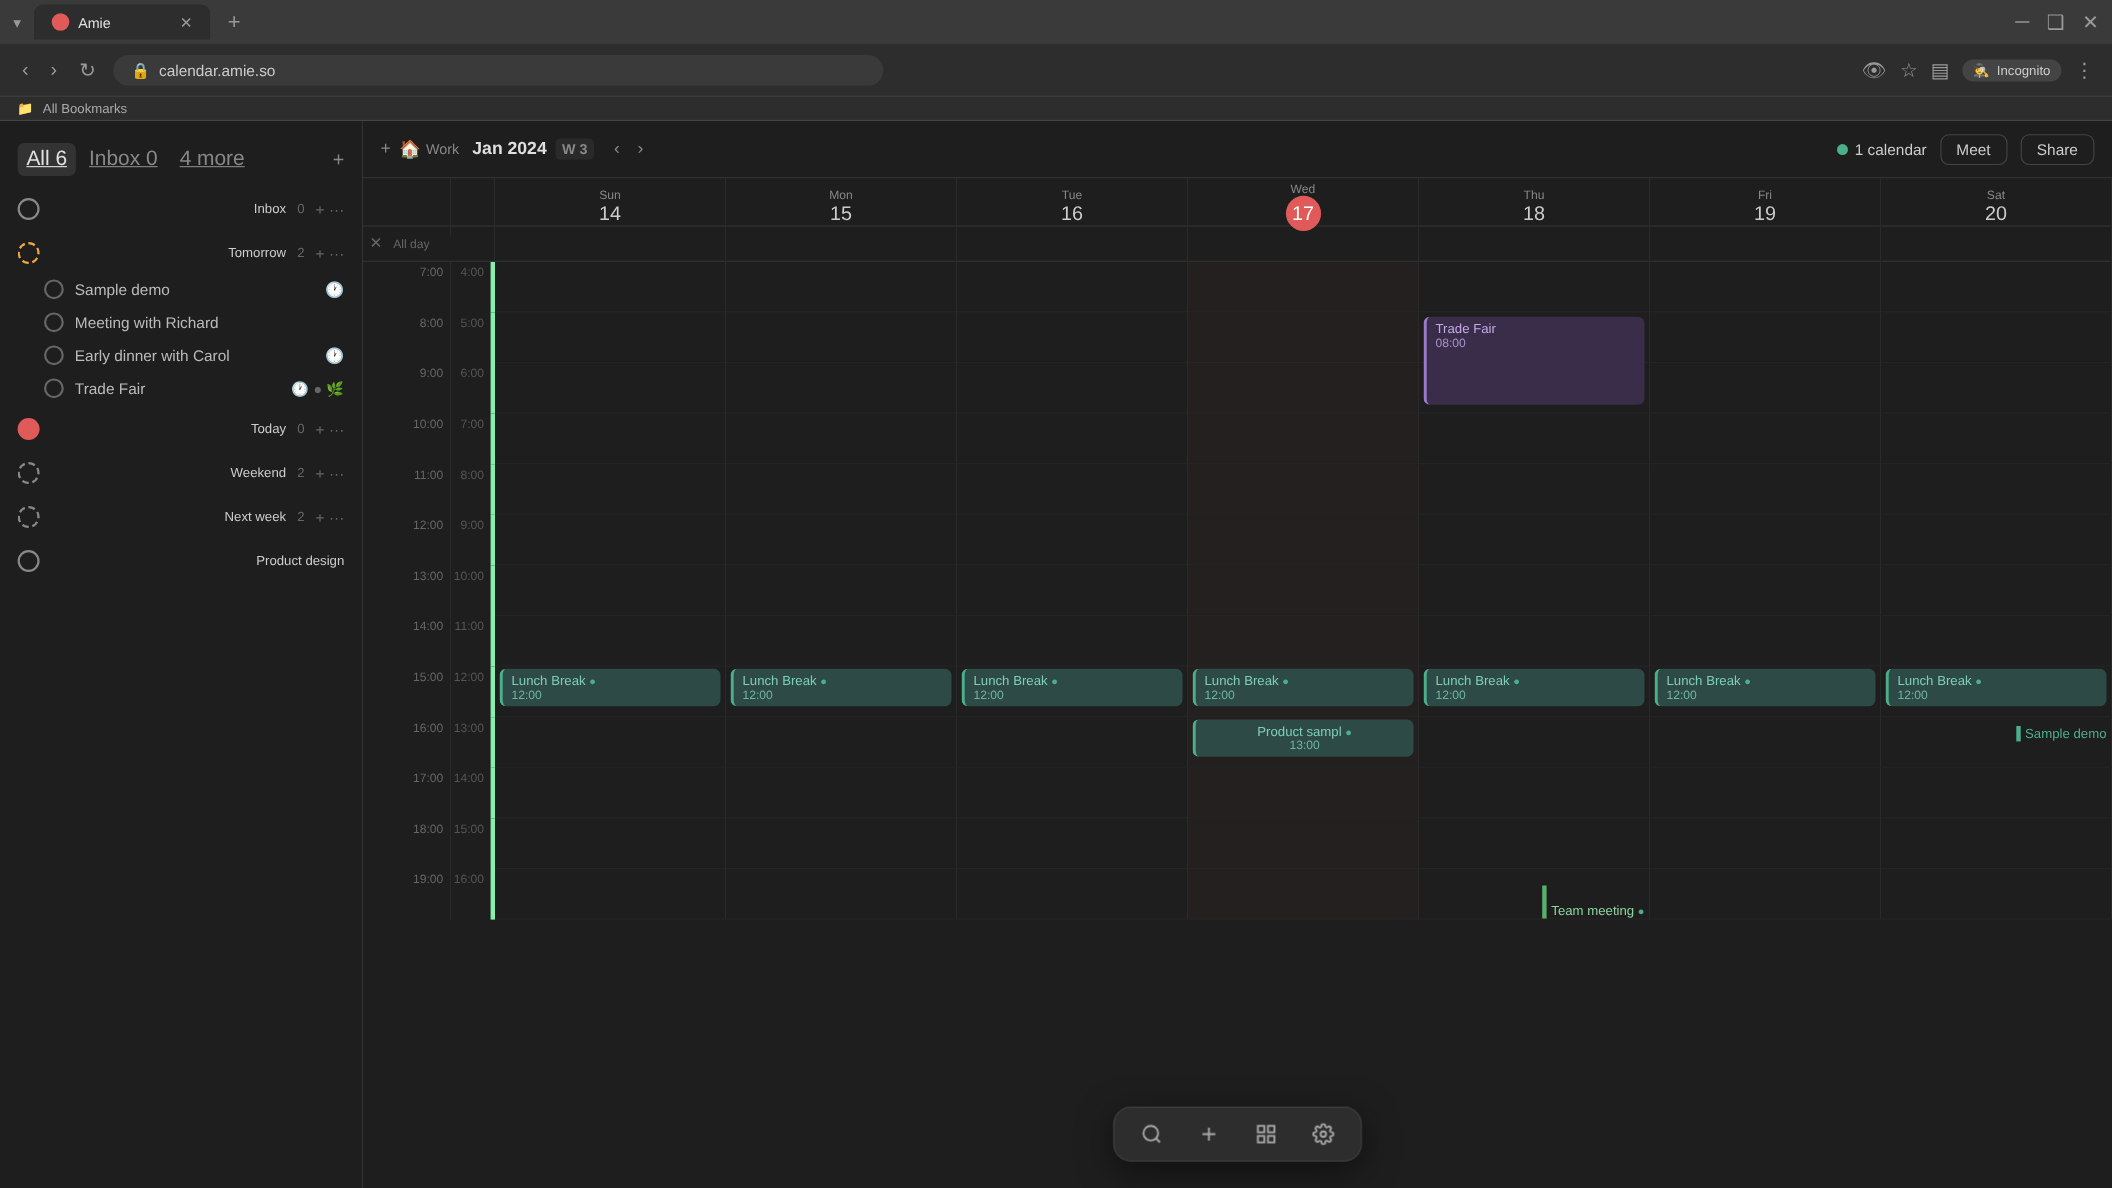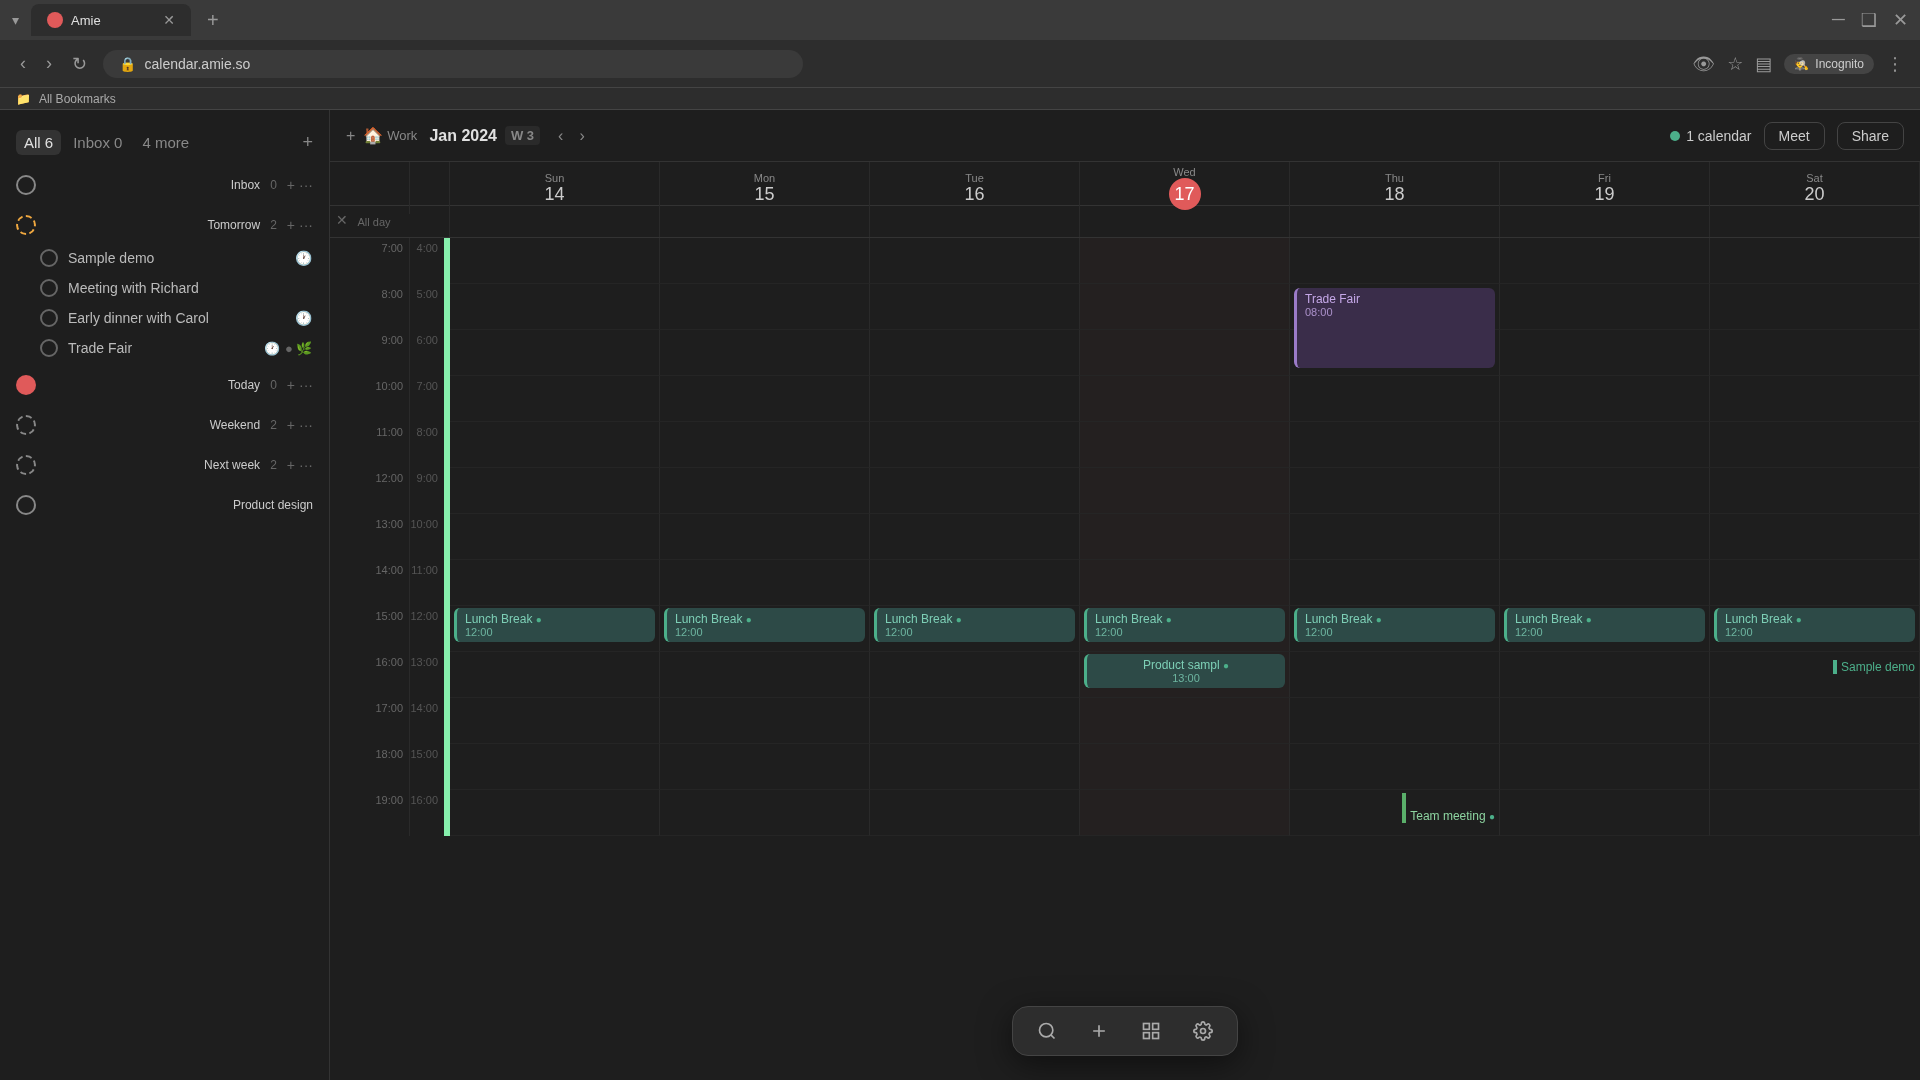--- a/index.html
+++ b/index.html
@@ -20,21 +20,21 @@
     .incognito-badge { background: #444; border-radius: 12px; padding: 3px 10px; font-size: 12px; color: #ccc; display: flex; align-items: center; gap: 6px; }
     .bookmarks-bar { height: 22px; background: #2d2d2d; padding: 0 16px; display: flex; align-items: center; gap: 8px; font-size: 12px; color: #aaa; border-bottom: 1px solid #444; }
 
     
     .app-container { display: flex; height: calc(1080px - 110px); background: #1e1e1e; }
 
     
     .sidebar { width: 330px; background: #1e1e1e; border-right: 1px solid #333; display: flex; flex-direction: column; padding: 12px 0; }
     .sidebar-header { display: flex; align-items: center; padding: 8px 16px 12px; gap: 8px; }
     .sidebar-tabs { display: flex; gap: 4px; align-items: center; }
-    .sidebar-tab { font-size: 15px; color: #888; padding: 4px 8px; border-radius: 6px; cursor: pointer; }
+    .sidebar-tab { font-size: 19px; color: #888; padding: 4px 8px; border-radius: 6px; cursor: pointer; text-decoration: underline; }
     .sidebar-tab.active { color: #e0e0e0; background: #333; }
     .sidebar-add { margin-left: auto; color: #888; font-size: 18px; cursor: pointer; }
     .sidebar-items { flex: 1; overflow-y: auto; padding: 0 8px; }
     .sidebar-section { margin-bottom: 4px; }
     .sidebar-section-header { display: flex; align-items: center; padding: 8px 8px; border-radius: 8px; cursor: pointer; gap: 10px; }
     .section-icon { width: 20px; height: 20px; border-radius: 50%; border: 2px solid #888; flex-shrink: 0; }
     .section-icon.dashed { border-style: dashed; }
     .section-label { font-size: 12px; color: #ccc; flex: 1; text-align: right; }
     .section-count { font-size: 12px; color: #666; }
     .section-actions { display: flex; gap: 4px; margin-left: auto; color: #666; font-size: 14px; }
@@ -63,32 +63,32 @@
     .cal-day-cell-header { display: flex; align-items: center; justify-content: center; flex-direction: column; font-size: 12px; color: #888; border-right: 1px solid #2a2a2a; padding: 4px; }
     .cal-day-name { font-size: 11px; color: #888; }
     .cal-day-num { font-size: 18px; font-weight: 500; color: #ccc; }
     .cal-day-num.today { background: #e05a5a; color: white; border-radius: 50%; width: 32px; height: 32px; display: flex; align-items: center; justify-content: center; }
     .allday-row { display: grid; grid-template-columns: 80px 40px repeat(7, 1fr); border-bottom: 1px solid #333; min-height: 32px; }
     .allday-label { display: flex; align-items: center; justify-content: center; font-size: 11px; color: #666; padding: 4px; position: relative; }
     .allday-cell { border-right: 1px solid #2a2a2a; }
     .cal-scroll-area { flex: 1; overflow-y: auto; position: relative; }
     .cal-time-grid { display: grid; grid-template-columns: 80px 40px repeat(7, 1fr); }
     .time-label { font-size: 11px; color: #666; padding: 4px 6px; text-align: right; border-right: 1px solid #2a2a2a; height: 46px; display: flex; align-items: flex-start; justify-content: flex-end; padding-top: 4px; }
-    .time-label-alt { font-size: 11px; color: #555; padding: 4px 6px; text-align: right; border-right: 6px solid #86efac; height: 46px; display: flex; align-items: flex-start; justify-content: flex-end; padding-top: 4px; }
+    .time-label-alt { font-size: 11px; color: #555; padding: 4px 6px; text-align: right; border-right: 4px solid #86efac; height: 46px; display: flex; align-items: flex-start; justify-content: flex-end; padding-top: 4px; }
     .time-cell { border-right: 1px solid #2a2a2a; border-bottom: 1px solid #252525; height: 46px; position: relative; }
     .time-cell.today-col { background: rgba(224, 90, 90, 0.03); }
 
     
     .event-chip { border-radius: 6px; padding: 4px 8px; font-size: 12px; position: absolute; left: 4px; right: 4px; overflow: hidden; cursor: pointer; }
     .event-chip.teal { background: #2d4a47; border-left: 3px solid #4caf8a; color: #7dcfb6; }
     .event-chip.purple { background: #3a2d4a; border-left: 3px solid #9b7bc8; color: #c5a8e8; }
     .event-chip-name { font-size: 12px; font-weight: 500; }
     .event-chip-time { font-size: 11px; opacity: 0.8; }
     .event-sample-demo { position: absolute; right: 4px; top: 8px; font-size: 12px; color: #4caf8a; display: flex; align-items: center; gap: 4px; }
-    .event-team-meeting { position: absolute; bottom: 12px; right: 4px; font-size: 12px; color: #5aaf6a; display: flex; gap: 4px; }
+    .event-team-meeting { position: absolute; bottom: 0; right: 4px; font-size: 12px; color: #5aaf6a; display: flex; gap: 4px; }
 
     
     .floating-toolbar { position: fixed; bottom: 24px; left: 50%; transform: translateX(-50%); margin-left: 165px; background: #2d2d2d; border-radius: 16px; padding: 10px 20px; display: flex; gap: 24px; align-items: center; box-shadow: 0 8px 32px rgba(0,0,0,0.5); border: 1px solid #444; z-index: 100; }
     .ft-btn { color: #aaa; font-size: 20px; cursor: pointer; padding: 4px; display: flex; align-items: center; justify-content: center; }
   </style>
 </head>
 <body>
 
 <div class="browser-chrome">
   <div class="browser-titlebar">

